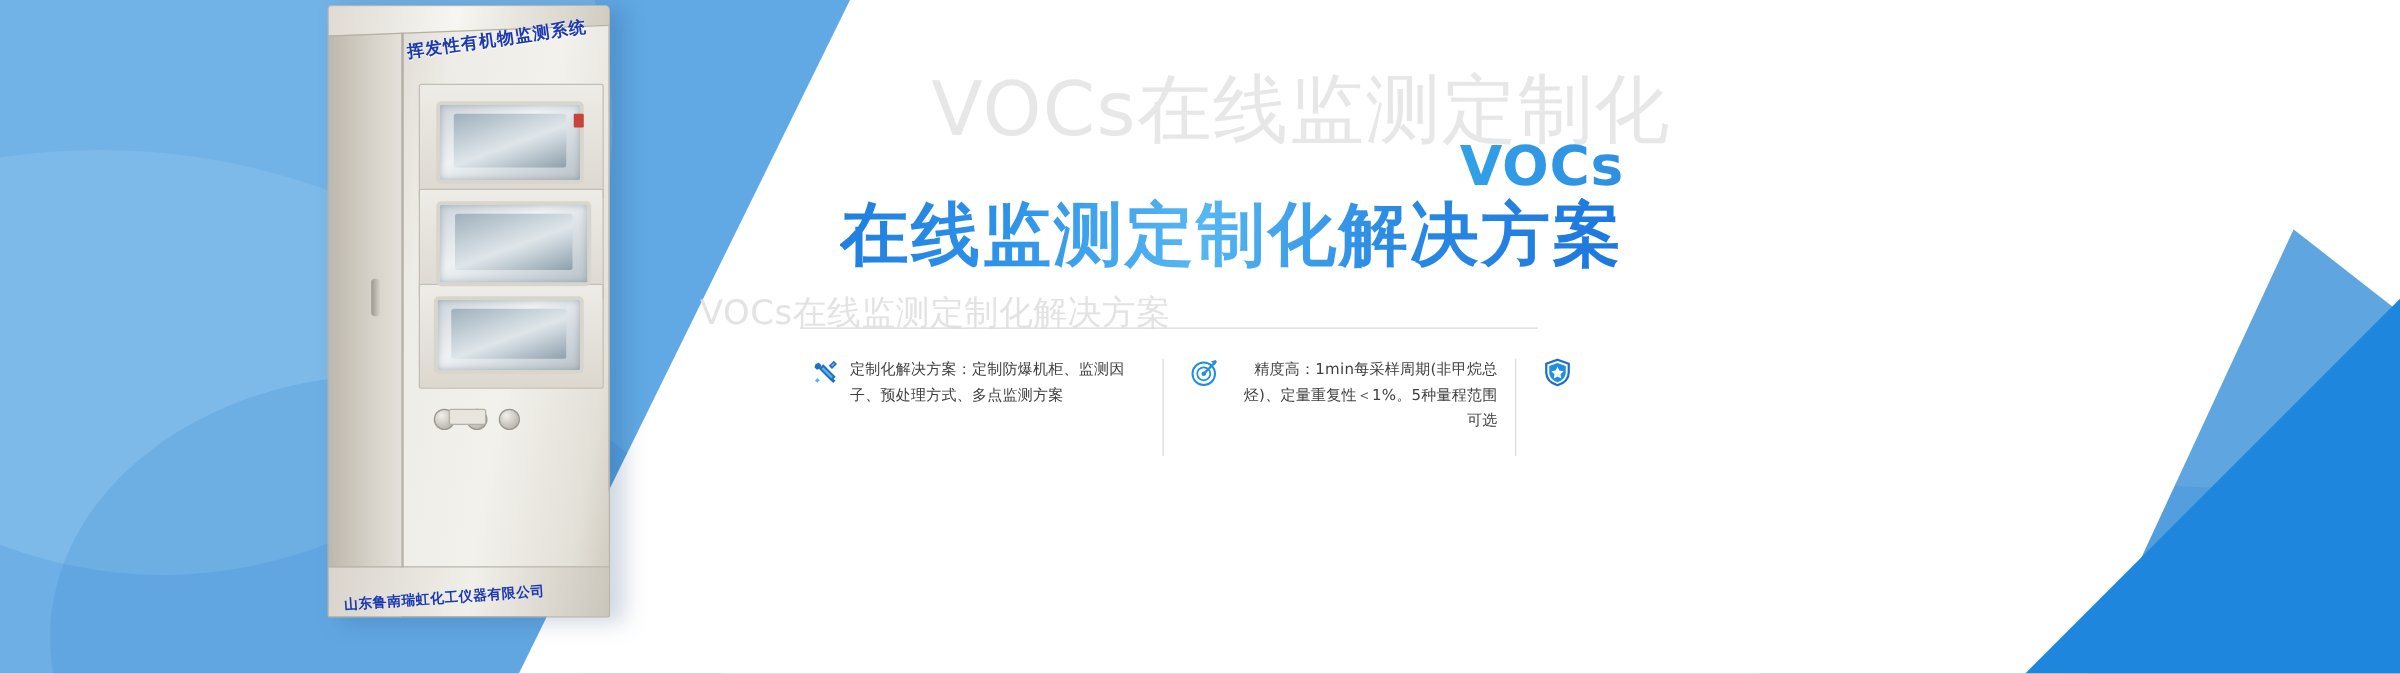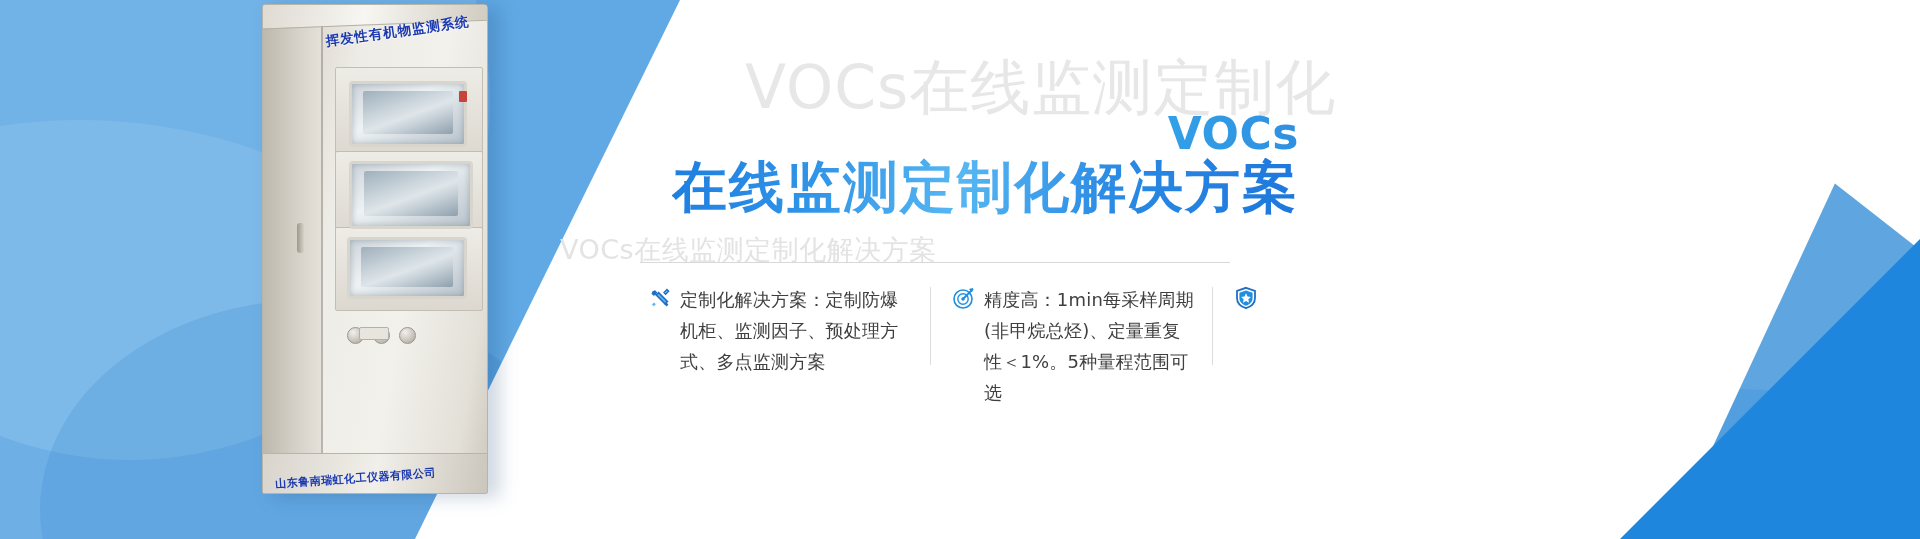--- a/index.html
+++ b/index.html
@@ -250,37 +250,38 @@
   }
   .feature{
     display:flex;
     align-items:flex-start;
     width:282px;
     padding-right:14px;
     position:relative;
   }
   .feature + .feature{
     padding-left:22px;
+    text-align:right;
   }
   .feature + .feature::before{
     content:"";
     position:absolute;
     left:0; top:2px;
     width:1px; height:78px;
     background:#dcdcdc;
   }
   .f-icon{
     flex:0 0 auto;
     width:24px; height:24px;
     margin-right:8px;
     margin-top:1px;
   }
   .f-icon svg{ display:block; width:24px; height:24px; }
   .f-text{
-    font-size:18px;
+    font-size:12px;
     line-height:1.72;
     color:#3f3f3f;
     letter-spacing:.2px;
     word-break:break-all;
   }
 </style>
 </head>
 <body>
 
 <div id="banner">

